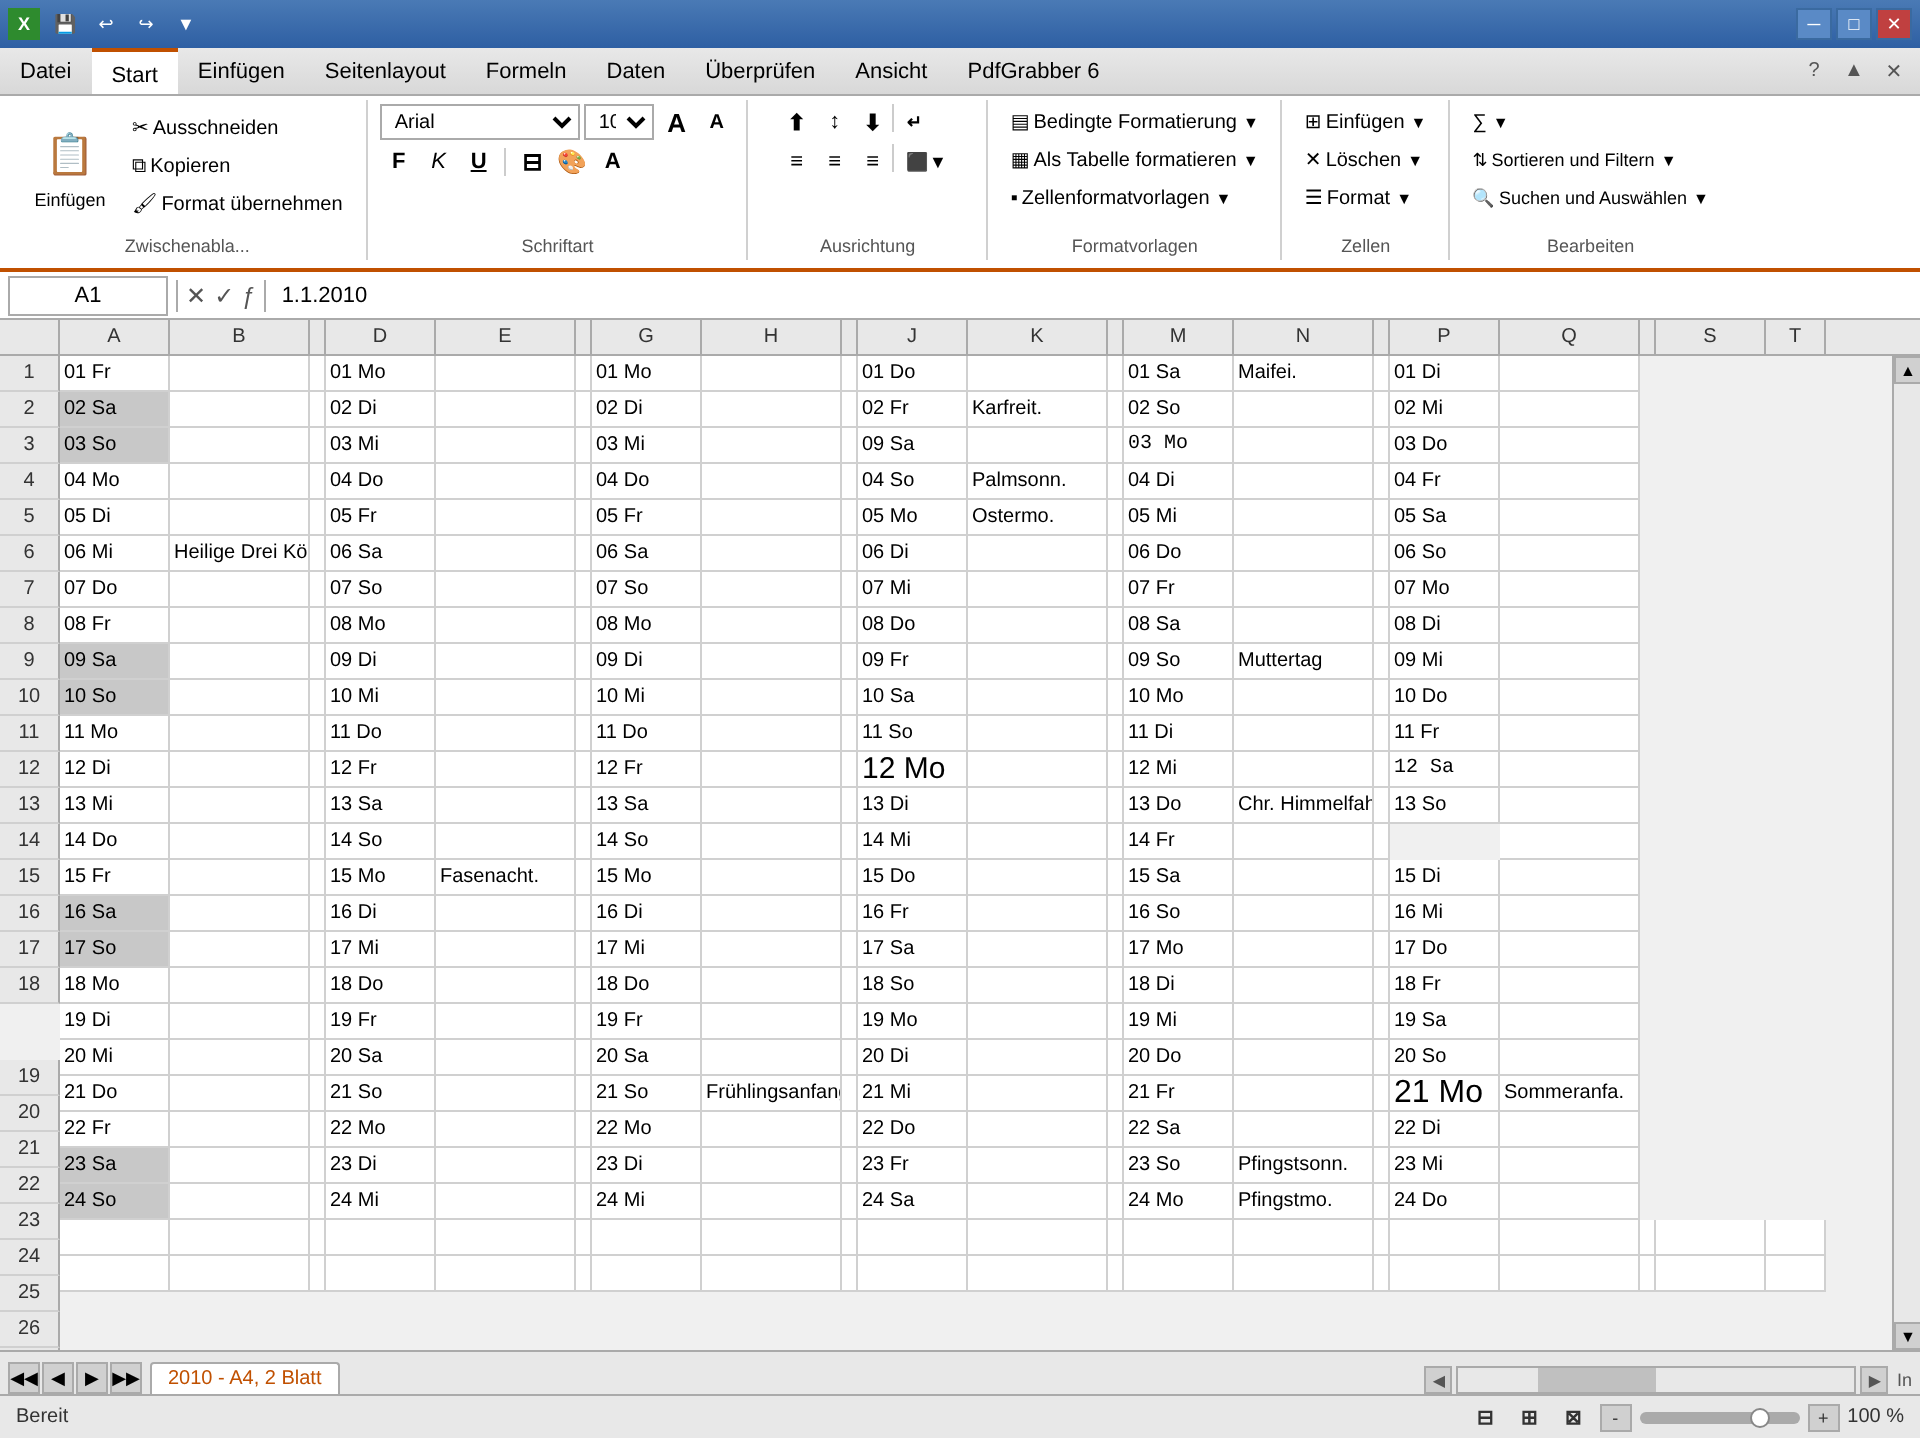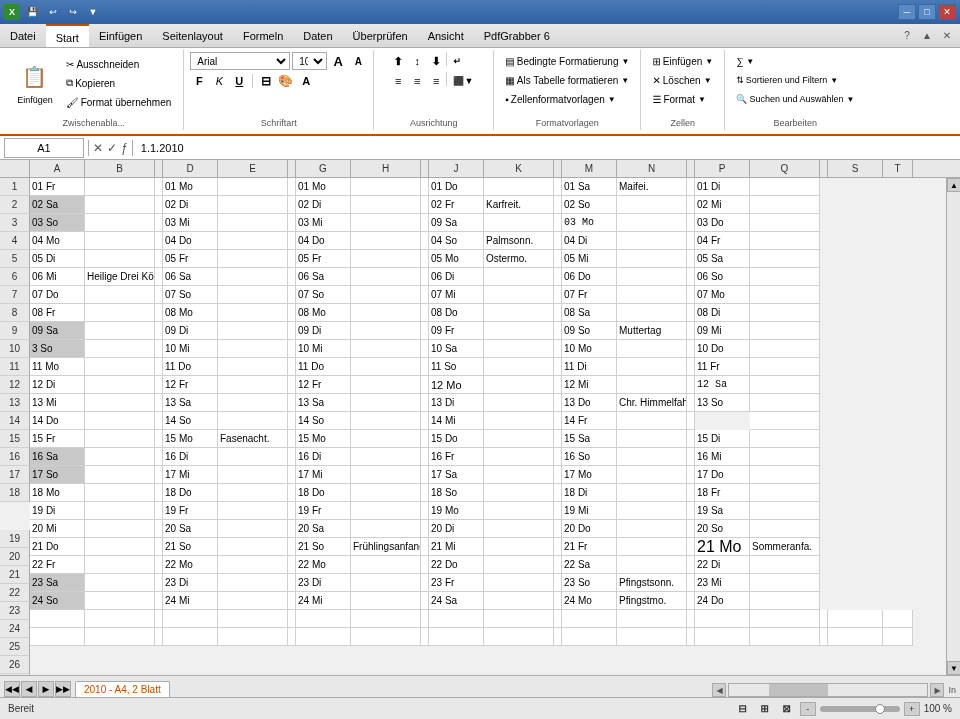--- a/index.html
+++ b/index.html
@@ -716,21 +716,21 @@
                 <div class="cell" style="width: 55px; min-width: 55px; font-size: 10px;">09 Fr</div>
                 <div class="cell" style="width: 70px; min-width: 70px; font-size: 10px;"></div>
                 <div class="cell" style="width: 8px; min-width: 8px; font-size: 10px;"></div>
                 <div class="cell" style="width: 55px; min-width: 55px; font-size: 10px;">09 So</div>
                 <div class="cell" style="width: 70px; min-width: 70px; font-size: 10px;">Muttertag</div>
                 <div class="cell" style="width: 8px; min-width: 8px; font-size: 10px;"></div>
                 <div class="cell" style="width: 55px; min-width: 55px; font-size: 10px;">09 Mi</div>
                 <div class="cell" style="width: 70px; min-width: 70px; font-size: 10px;"></div>
               </div>
               <div class="grid-row">
-                <div class="cell" style="width: 55px; min-width: 55px; background: rgb(200, 200, 200); font-size: 10px;">3 So</div>
+                <div class="cell" style="width: 55px; min-width: 55px; background: rgb(200, 200, 200); font-size: 10px;">10 So</div>
                 <div class="cell" style="width: 70px; min-width: 70px; font-size: 10px;"></div>
                 <div class="cell" style="width: 8px; min-width: 8px; font-size: 10px;"></div>
                 <div class="cell" style="width: 55px; min-width: 55px; font-size: 10px;">10 Mi</div>
                 <div class="cell" style="width: 70px; min-width: 70px; font-size: 10px;"></div>
                 <div class="cell" style="width: 8px; min-width: 8px; font-size: 10px;"></div>
                 <div class="cell" style="width: 55px; min-width: 55px; font-size: 10px;">10 Mi</div>
                 <div class="cell" style="width: 70px; min-width: 70px; font-size: 10px;"></div>
                 <div class="cell" style="width: 8px; min-width: 8px; font-size: 10px;"></div>
                 <div class="cell" style="width: 55px; min-width: 55px; font-size: 10px;">10 Sa</div>
                 <div class="cell" style="width: 70px; min-width: 70px; font-size: 10px;"></div>
@@ -763,21 +763,21 @@
               <div class="grid-row">
                 <div class="cell" style="width: 55px; min-width: 55px; font-size: 10px;">12 Di</div>
                 <div class="cell" style="width: 70px; min-width: 70px; font-size: 10px;"></div>
                 <div class="cell" style="width: 8px; min-width: 8px; font-size: 10px;"></div>
                 <div class="cell" style="width: 55px; min-width: 55px; font-size: 10px;">12 Fr</div>
                 <div class="cell" style="width: 70px; min-width: 70px; font-size: 10px;"></div>
                 <div class="cell" style="width: 8px; min-width: 8px; font-size: 10px;"></div>
                 <div class="cell" style="width: 55px; min-width: 55px; font-size: 10px;">12 Fr</div>
                 <div class="cell" style="width: 70px; min-width: 70px; font-size: 10px;"></div>
                 <div class="cell" style="width: 8px; min-width: 8px; font-size: 10px;"></div>
-                <div class="cell" style="width: 55px; min-width: 55px; font-size: 11px;">12 Mo</div>
+                <div class="cell" style="width: 55px; min-width: 55px; font-size: 15px;">12 Mo</div>
                 <div class="cell" style="width: 70px; min-width: 70px; font-size: 10px;"></div>
                 <div class="cell" style="width: 8px; min-width: 8px; font-size: 10px;"></div>
                 <div class="cell" style="width: 55px; min-width: 55px; font-size: 10px;">12 Mi</div>
                 <div class="cell" style="width: 70px; min-width: 70px; font-size: 10px;"></div>
                 <div class="cell" style="width: 8px; min-width: 8px; font-size: 10px;"></div>
                 <div class="cell" style="width: 55px; min-width: 55px; font-size: 10px; font-family: Liberation Mono, monospace;">12 Sa</div>
                 <div class="cell" style="width: 70px; min-width: 70px; font-size: 10px;"></div>
               </div>
               <div class="grid-row">
                 <div class="cell" style="width: 55px; min-width: 55px; font-size: 10px;">13 Mi</div>

